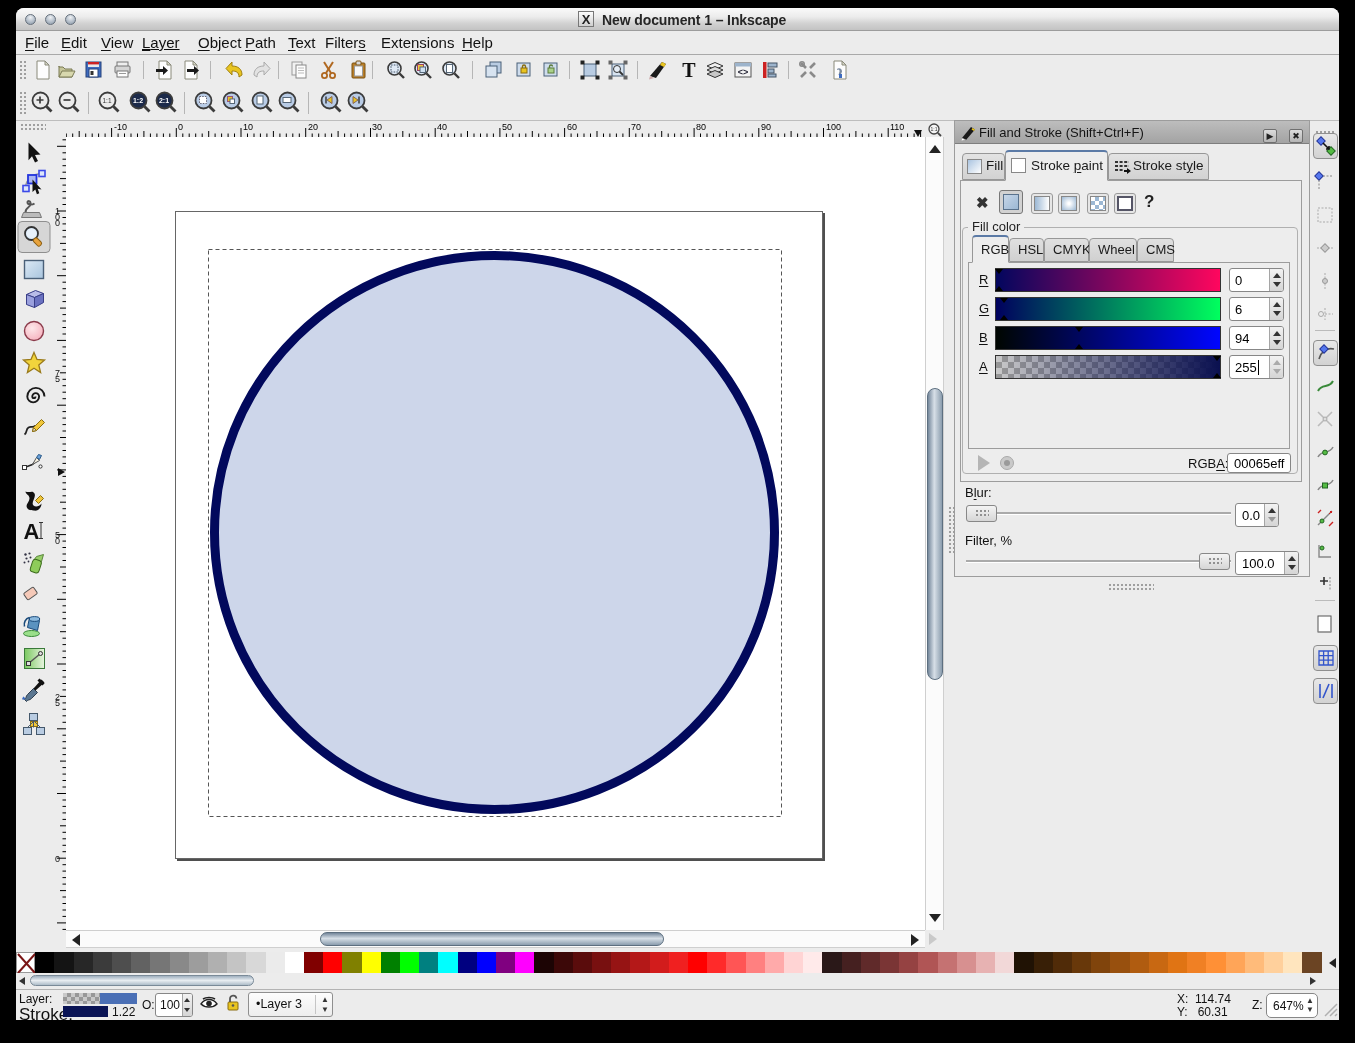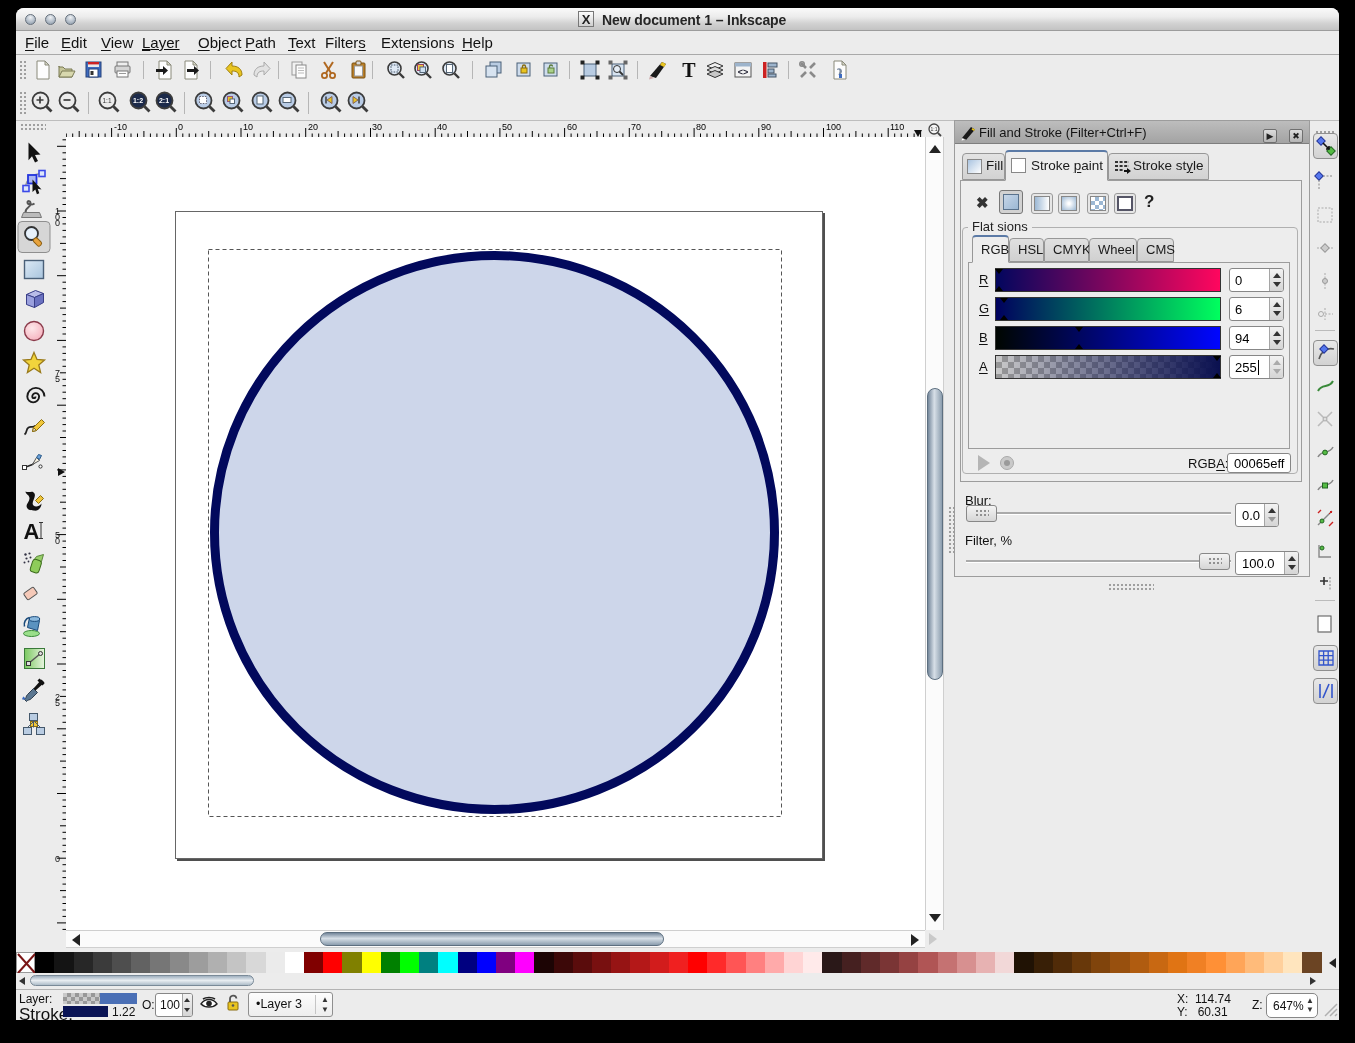--- a/index.html
+++ b/index.html
@@ -760,21 +760,21 @@
     </div>
 <div class="ticon" style="left:911px;top:114px;"><svg width="16" height="16" viewBox="0 0 16 16">
         <circle cx="7" cy="7" r="5" fill="#f4f4f4" stroke="#444" stroke-width="1.3"></circle>
         <text x="7" y="9.3" font-size="5" text-anchor="middle" fill="#333">1:1</text>
         <line x1="10.8" y1="10.8" x2="14" y2="14" stroke="#444" stroke-width="1.8"></line>
       </svg></div>
 <div id="panelarea"></div>
 <div class="grip" style="left:932px;top:498px;width:6px;height:48px;"></div>
 <div id="dlg">
 <div id="dlgtitle">
-        <span style="position:absolute;left:24px;top:4px;">Fill and Stroke (Filter+Ctrl+F)</span>
+        <span style="position:absolute;left:24px;top:4px;">Fill and Stroke (Shift+Ctrl+F)</span>
         <span class="ticon" style="left:6px;top:4px;"><svg width="16" height="16" viewBox="0 0 16 16">
             <path d="M1 13 L10 2 l4 2.5 L5 15 z" fill="#1a1a1a"></path>
             <path d="M11.5 3 l2.5 1.5 -1 1.4 -2.5 -1.5 z" fill="#e8c420"></path>
             <path d="M1 13 l4 2 -5 1 z" fill="#fff" stroke="#888" stroke-width="0.5"></path>
           </svg></span>
         <div class="dbtn" style="left:308px;">▶</div>
         <div class="dbtn" style="left:334px;">✖</div>
       </div>
 <div class="tab" style="left:8px;top:33px;width:43px;height:27px;">
         <span class="ticon" style="left:4px;top:5px;width:15px;height:15px;background:linear-gradient(135deg,#aac4e0,#fff);border:1px solid #888;"></span>
@@ -803,21 +803,21 @@
         <span class="ticon" style="left:2px;top:2px;width:16px;height:15px;background:radial-gradient(circle,#fff 10%,#9cb8d4);border:1px solid #888;"></span>
       </div>
 <div class="pbtn" style="left:133px;top:73px;">
         <span class="ticon" style="left:2px;top:2px;width:16px;height:15px;border:1px solid #888;background-image:linear-gradient(45deg,#9cb8d4 25%,transparent 25%,transparent 75%,#9cb8d4 75%),linear-gradient(45deg,#9cb8d4 25%,#fff 25%,#fff 75%,#9cb8d4 75%);background-size:8px 8px;background-position:0 0,4px 4px;"></span>
       </div>
 <div class="pbtn" style="left:160px;top:73px;">
         <span class="ticon" style="left:2px;top:2px;width:16px;height:15px;background:#fff;border:2px solid #556;"></span>
       </div>
 <div style="position:absolute;left:190px;top:72px;font-size:17px;font-weight:bold;color:#222;">?</div>
 <div class="groupbox" style="left:8px;top:107px;width:336px;height:247px;"></div>
-<div style="position:absolute;left:14px;top:99px;background:#ededed;padding:0 4px;font-size:13px;color:#222;z-index:2;">Flat sions</div>
+<div style="position:absolute;left:14px;top:99px;background:#ededed;padding:0 4px;font-size:13px;color:#222;z-index:2;">Fill color</div>
 <div class="ntab" style="left:18px;top:115px;width:37px;height:28px;background:#ededed;border-bottom:1px solid #ededed;z-index:3;border-top:2px solid #5b7aa6;">
         <span style="position:absolute;left:8px;top:5px;">RGB</span>
       </div>
 <div class="ntab" style="left:55px;top:118px;width:35px;height:24px;">
         <span style="position:absolute;left:8px;top:3px;">HSL</span>
       </div>
 <div class="ntab" style="left:90px;top:118px;width:45px;height:24px;">
         <span style="position:absolute;left:8px;top:3px;">CMYK</span>
       </div>
 <div class="ntab" style="left:135px;top:118px;width:48px;height:24px;">
@@ -872,21 +872,21 @@
           <span class="darr" style="border-top-color:#aaa;"></span>
         </span>
       </div>
 <div style="position:absolute;left:24px;top:335px;width:0;height:0;border-top:8px solid transparent;border-bottom:8px solid transparent;border-left:12px solid #b5b5b5;"></div>
 <div style="position:absolute;left:46px;top:336px;width:14px;height:14px;border-radius:50%;background:#c9c9c9;border:1px solid #aaa;"></div>
       <div style="position:absolute;left:50px;top:340px;width:6px;height:6px;border-radius:50%;background:#9a9a9a;"></div>
 <div style="position:absolute;left:234px;top:336px;font-size:13px;color:#111;">RGB<u>A</u>:</div>
 <div class="spin" style="left:273px;top:333px;width:64px;height:20px;">
         <span style="position:absolute;left:6px;top:2px;font-size:13px;">00065eff</span>
       </div>
-<div style="position:absolute;left:11px;top:365px;font-size:13px;color:#111;margin-top:8px;">B<u>l</u>ur:</div>
+<div style="position:absolute;left:11px;top:365px;font-size:13px;color:#111;">B<u>l</u>ur:</div>
 <div style="position:absolute;left:12px;top:392px;width:265px;height:3px;background:#aaa;border-bottom:1px solid #fff;"></div>
 <div id="blurthumb" style="left:12px;top:385px;">
         <span class="dotgrid"></span>
       </div>
 <div class="spin" style="left:281px;top:383px;width:44px;height:24px;">
         <span style="position:absolute;left:6px;top:4px;font-size:13px;">0.0</span>
         <span class="spinarrows">
           <span class="uarr"></span>
           <span class="darr" style="border-top-color:#999;"></span>
         </span>

